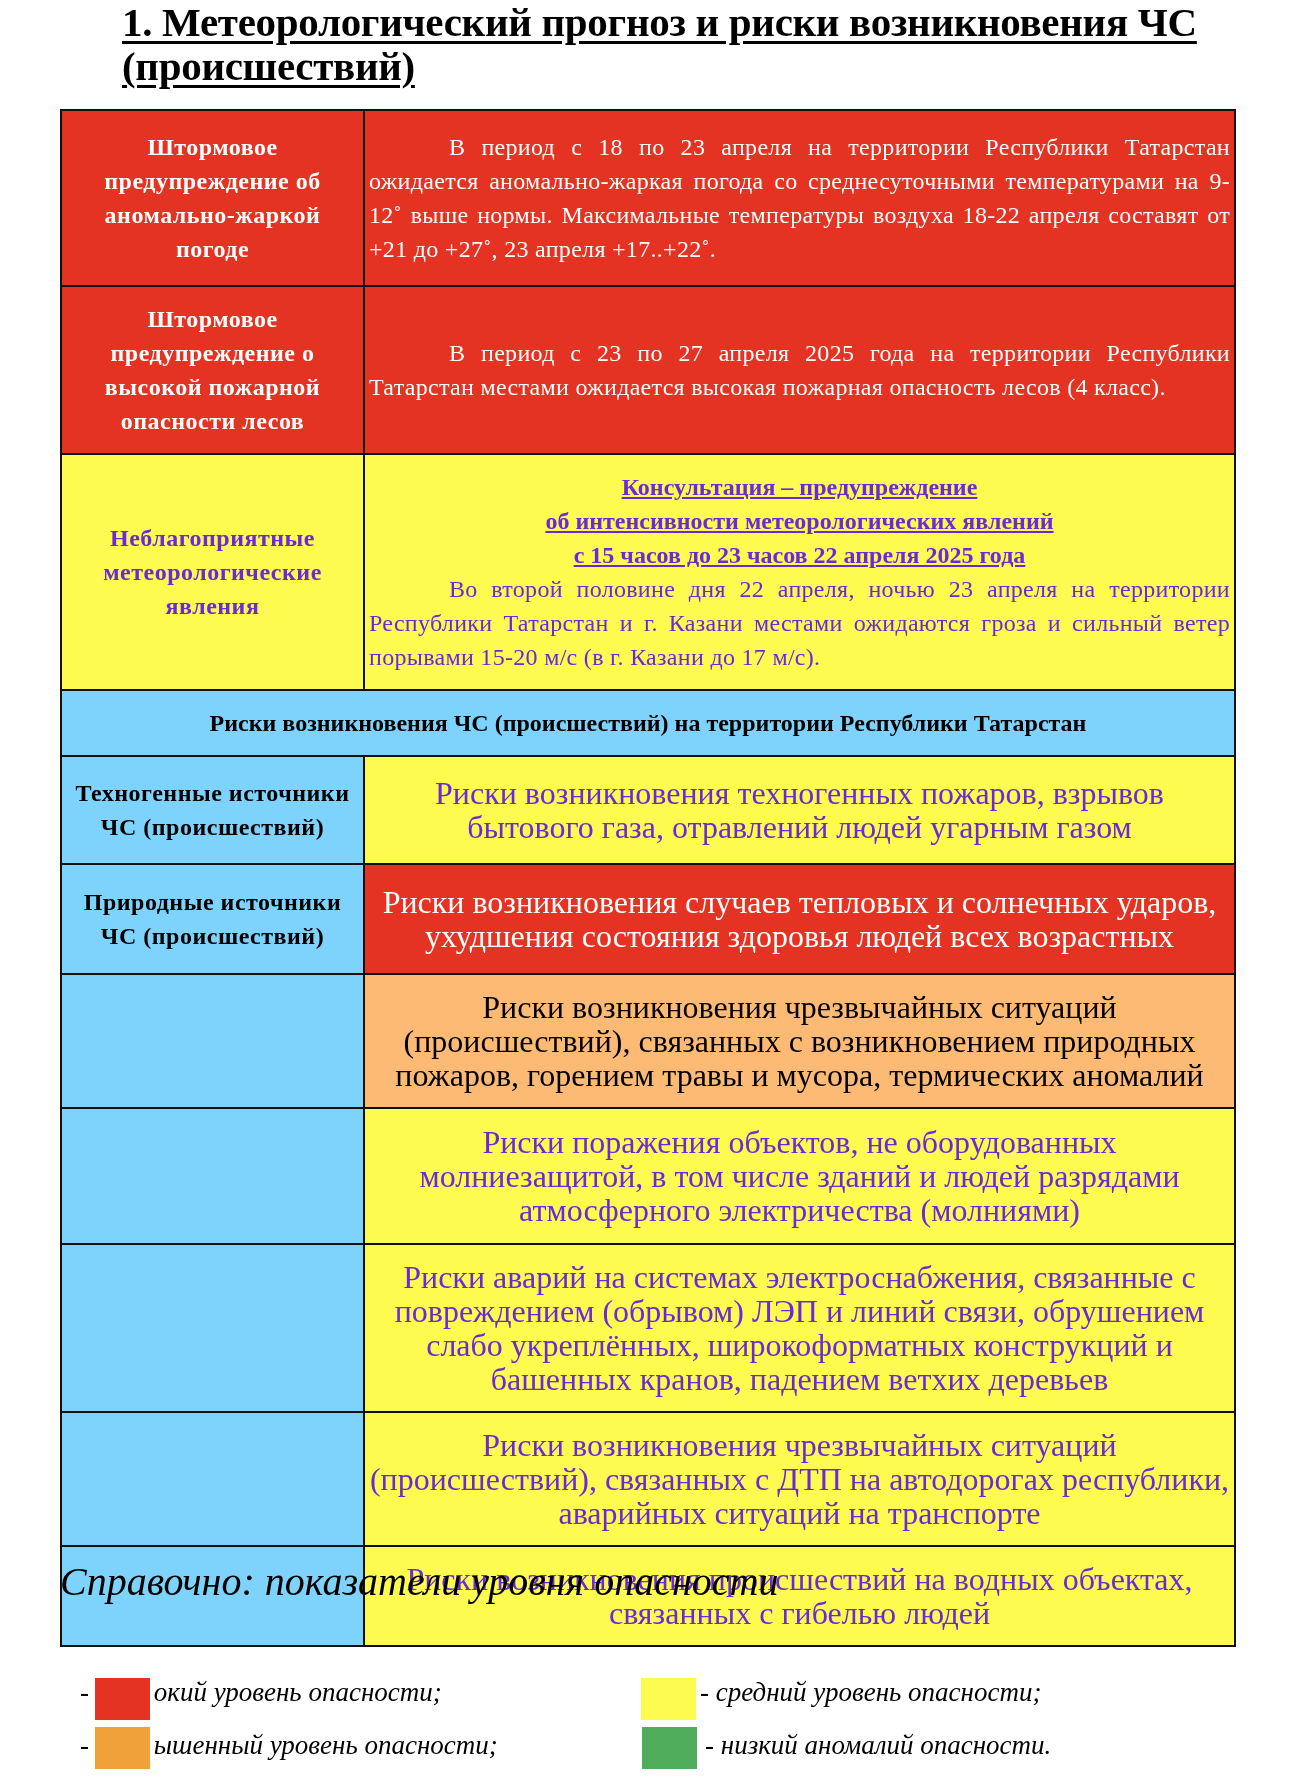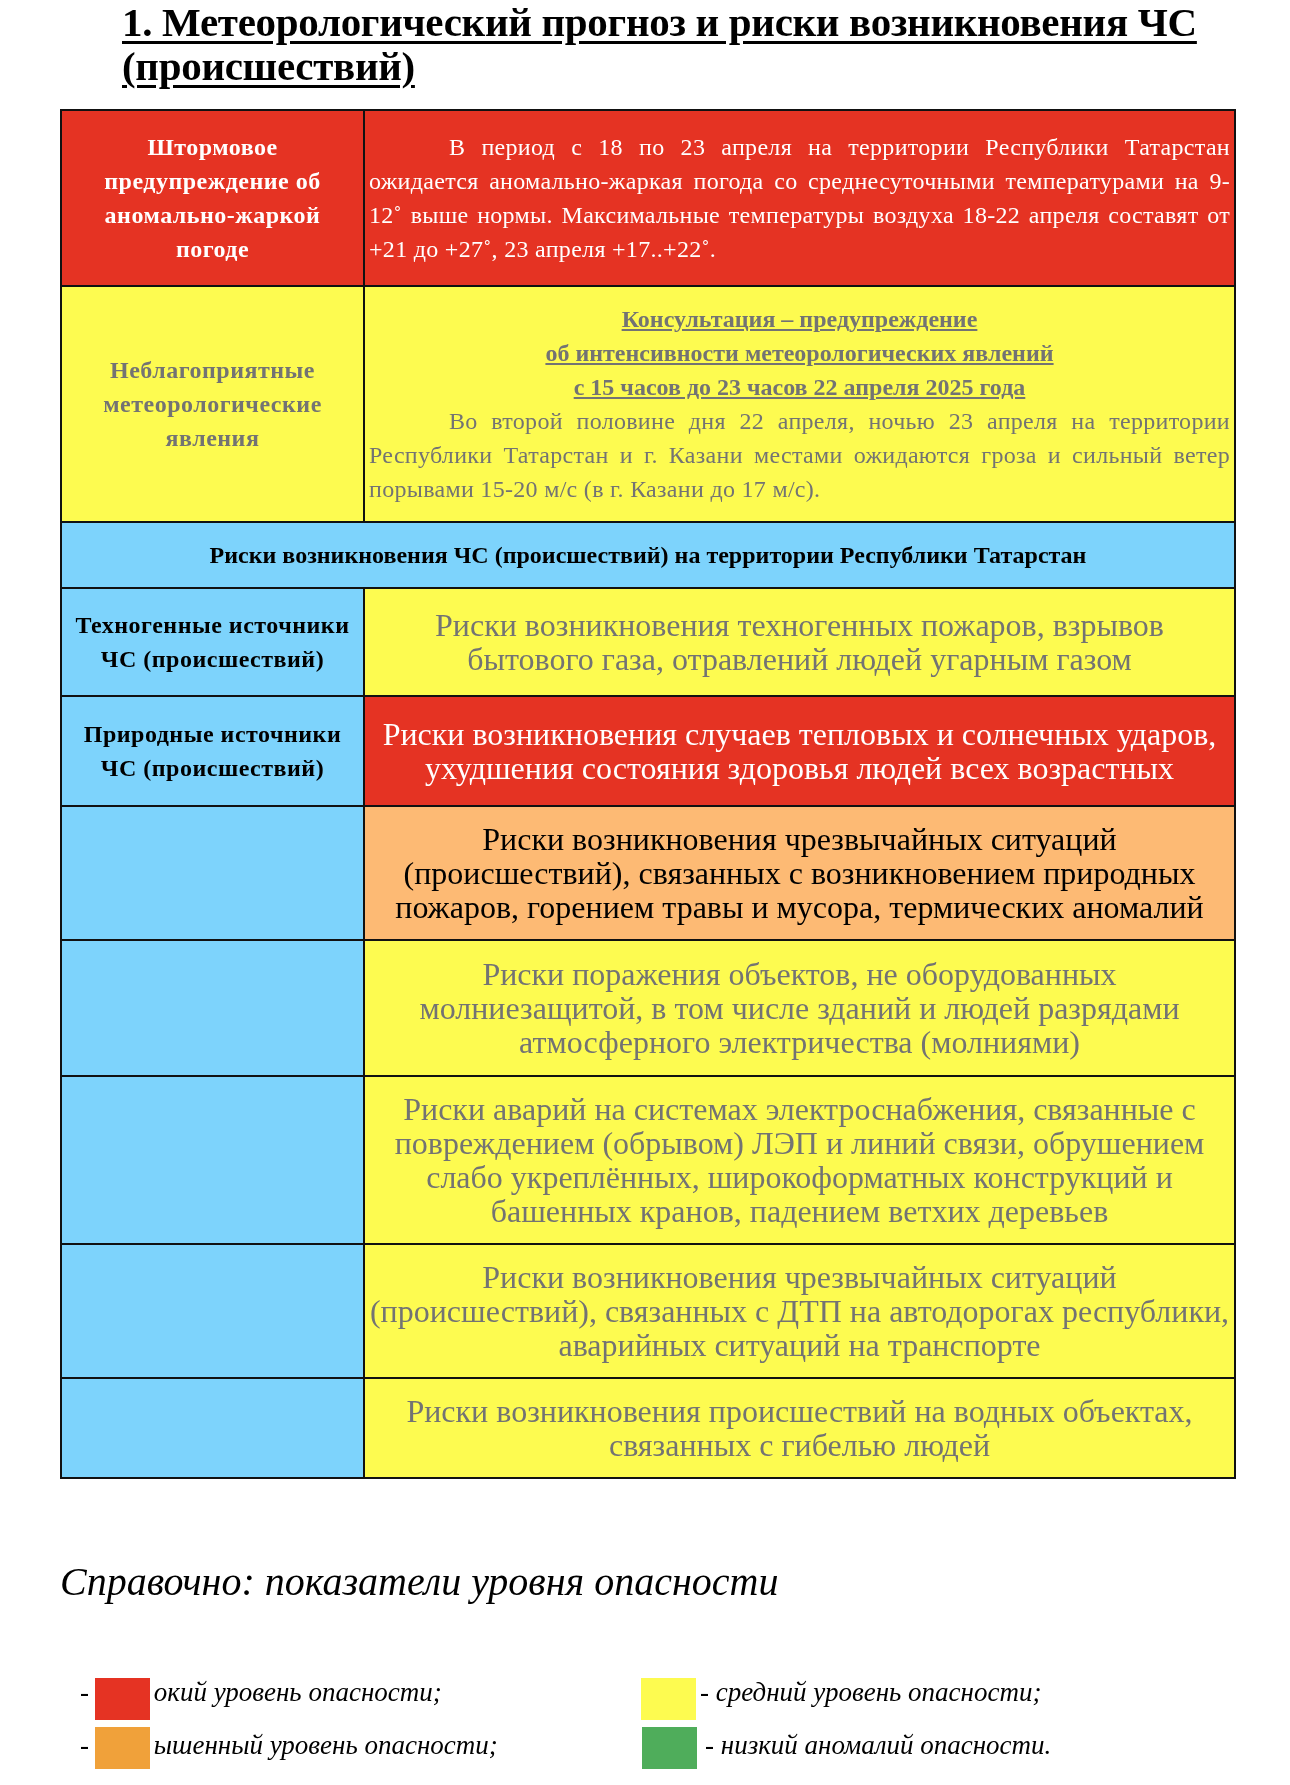--- a/index.html
+++ b/index.html
@@ -6,21 +6,21 @@
   body { width:1290px; height:1785px; position:relative; overflow:hidden;
          font-family:"Liberation Serif","DejaVu Serif",serif; color:#000; }
   .title { position:absolute; left:122px; top:0px; width:1100px;
            font-size:41px; font-weight:bold; line-height:44px; text-decoration:underline;
            text-decoration-thickness:3px; text-underline-offset:5px; letter-spacing:-0.3px; }
   table.main { position:absolute; left:60px; top:109px; width:1176px;
                border-collapse:collapse; table-layout:fixed; }
   table.main td { border:2.5px solid #111; padding:15px 4px; vertical-align:middle; }
   col.c1 { width:303px; }
   .red { background:#e53323; color:#fff; }
-  .yellow { background:#fdfb50; color:#737373; }
+  .yellow { background:#fdfb50; color:#6d28d9; }
   .orange { background:#fdba74; color:#000; }
   .white { background:#7dd3fc; color:#000; }
   .lbl { text-align:center; font-weight:bold; font-size:24px; line-height:34px; letter-spacing:0.5px; }
   .body-just { text-align:justify; text-align-last:left; font-size:24px; line-height:34px; letter-spacing:0.3px; }
   .indent { text-indent:80px; }
   .risk { text-align:center; font-size:32px; line-height:34px; }
   .consult-head { text-align:center; font-weight:bold; text-decoration:underline; font-size:24px; line-height:34px; }
   .sect-head { text-align:center; font-weight:bold; font-size:24px; line-height:34px; }
   .ref-title { position:absolute; left:60px; top:1558px; font-style:italic; font-size:40px; }
   .legend-item { position:absolute; font-style:italic; font-size:27px; line-height:40px; white-space:nowrap; }
@@ -33,20 +33,24 @@
 
 <table class="main">
   <colgroup>
       <col class="c1">
       <col>
     </colgroup>
   <tbody>
       <tr style="height:176px">
     <td class="red lbl">Штормовое предупреждение об аномально-жаркой погоде</td>
     <td class="red body-just indent">В период с 18 по 23 апреля на территории Республики Татарстан ожидается аномально-жаркая погода со среднесуточными температурами на 9-12˚ выше нормы. Максимальные температуры воздуха 18-22 апреля составят от +21 до +27˚, 23 апреля +17..+22˚.</td>
+  </tr>
+  <tr style="height:145px">
+    <td class="red lbl">Штормовое предупреждение о высокой пожарной опасности лесов</td>
+    <td class="red body-just indent">В период с 23 по 27 апреля 2025 года на территории Республики Татарстан местами ожидается высокая пожарная опасность лесов (4 класс).</td>
   </tr>
   <tr style="height:210px">
     <td class="yellow lbl">Неблагоприятные метеорологические явления</td>
     <td class="yellow">
       <div class="consult-head">Консультация – предупреждение</div>
       <div class="consult-head">об интенсивности метеорологических явлений</div>
       <div class="consult-head">с 15 часов до 23 часов 22 апреля 2025 года</div>
       <div class="body-just indent">Во второй половине дня 22 апреля, ночью 23 апреля на территории Республики Татарстан и г. Казани местами ожидаются гроза и сильный ветер порывами 15-20 м/с (в г. Казани до 17 м/с).</div>
     </td>
   </tr>

